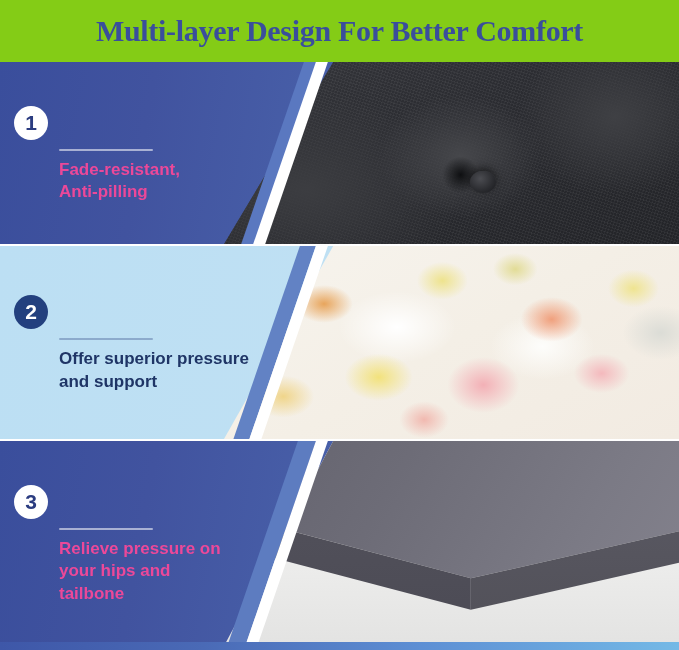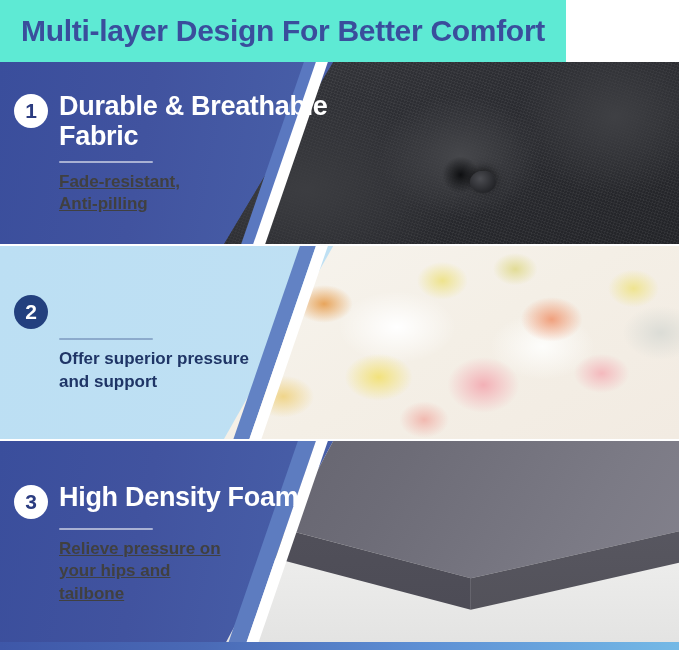--- a/index.html
+++ b/index.html
@@ -8,26 +8,27 @@
     width: 679px;
     height: 650px;
     background: #ffffff;
     font-family: "Liberation Sans", sans-serif;
     overflow: hidden;
     position: relative;
   }
 
   
   .title-bar {
-    width: 566px;
+    width: 679px;
     height: 62px;
     display: flex;
     align-items: center;
     justify-content: center;
-    background: #5eead4;
+    background: #84cc16;
+    font-family: Liberation Serif, serif;
   }
   .title-text {
     font-size: 30px;
     font-weight: bold;
     color: #3a4e9c;
     letter-spacing: -0.3px;
     white-space: nowrap;
   }
 
   
@@ -195,21 +196,21 @@
   .divider-light { background: rgba(255,255,255,0.55); }
   .divider-dark  { background: rgba(36,60,120,0.32); }
 
   .subtext {
     font-size: 17px;
     font-weight: bold;
     line-height: 1.32;
     margin-left: 45px;
     white-space: pre-line;
   }
-  .subtext-light { color: #404040; text-decoration: underline; }
+  .subtext-light { color: #ec4899; }
   .subtext-dark  { color: #1f3566; }
 
   
   .bottom-bar {
     position: absolute;
     left: 0; bottom: 0;
     width: 679px;
     height: 8px;
     background: linear-gradient(90deg, #3e57a8 0%, #4a6ab6 30%, #5d8fd4 62%, #74b9e6 100%);
   }
@@ -228,22 +229,20 @@
     <div class="photo-inner photo-fabric">
       <div class="button-tuft"></div>
     </div>
     <div class="diag-blue-edge" style="left:84px; background:#5a78c0;"></div>
     <div class="diag-white" style="left:96px; width:12px;"></div>
   </div>
 
   <div class="copy">
     <div class="head-row">
       <div class="badge badge-light">1</div>
-      <div class="heading heading-light">Durable &amp;
-Breathable Fabric</div>
     </div>
     <div class="divider divider-light"></div>
     <div class="subtext subtext-light">Fade-resistant,
 Anti-pilling</div>
   </div>
 </section>
 
 <div class="panel-gap"></div>
 
 <section class="panel panel-2">
@@ -278,22 +277,20 @@
         <div class="foam-front-right"></div>
       </div>
     </div>
     <div class="diag-blue-edge" style="left:78px; width:18px; background:#5d7cc0;"></div>
     <div class="diag-white" style="left:96px; width:12px;"></div>
   </div>
 
   <div class="copy">
     <div class="head-row">
       <div class="badge badge-light">3</div>
-      <div class="heading heading-light">High Density
-Foam</div>
     </div>
     <div class="divider divider-light"></div>
     <div class="subtext subtext-light">Relieve pressure on
 your hips and
 tailbone</div>
   </div>
 </section>
 
 <div class="bottom-bar"></div>
 

